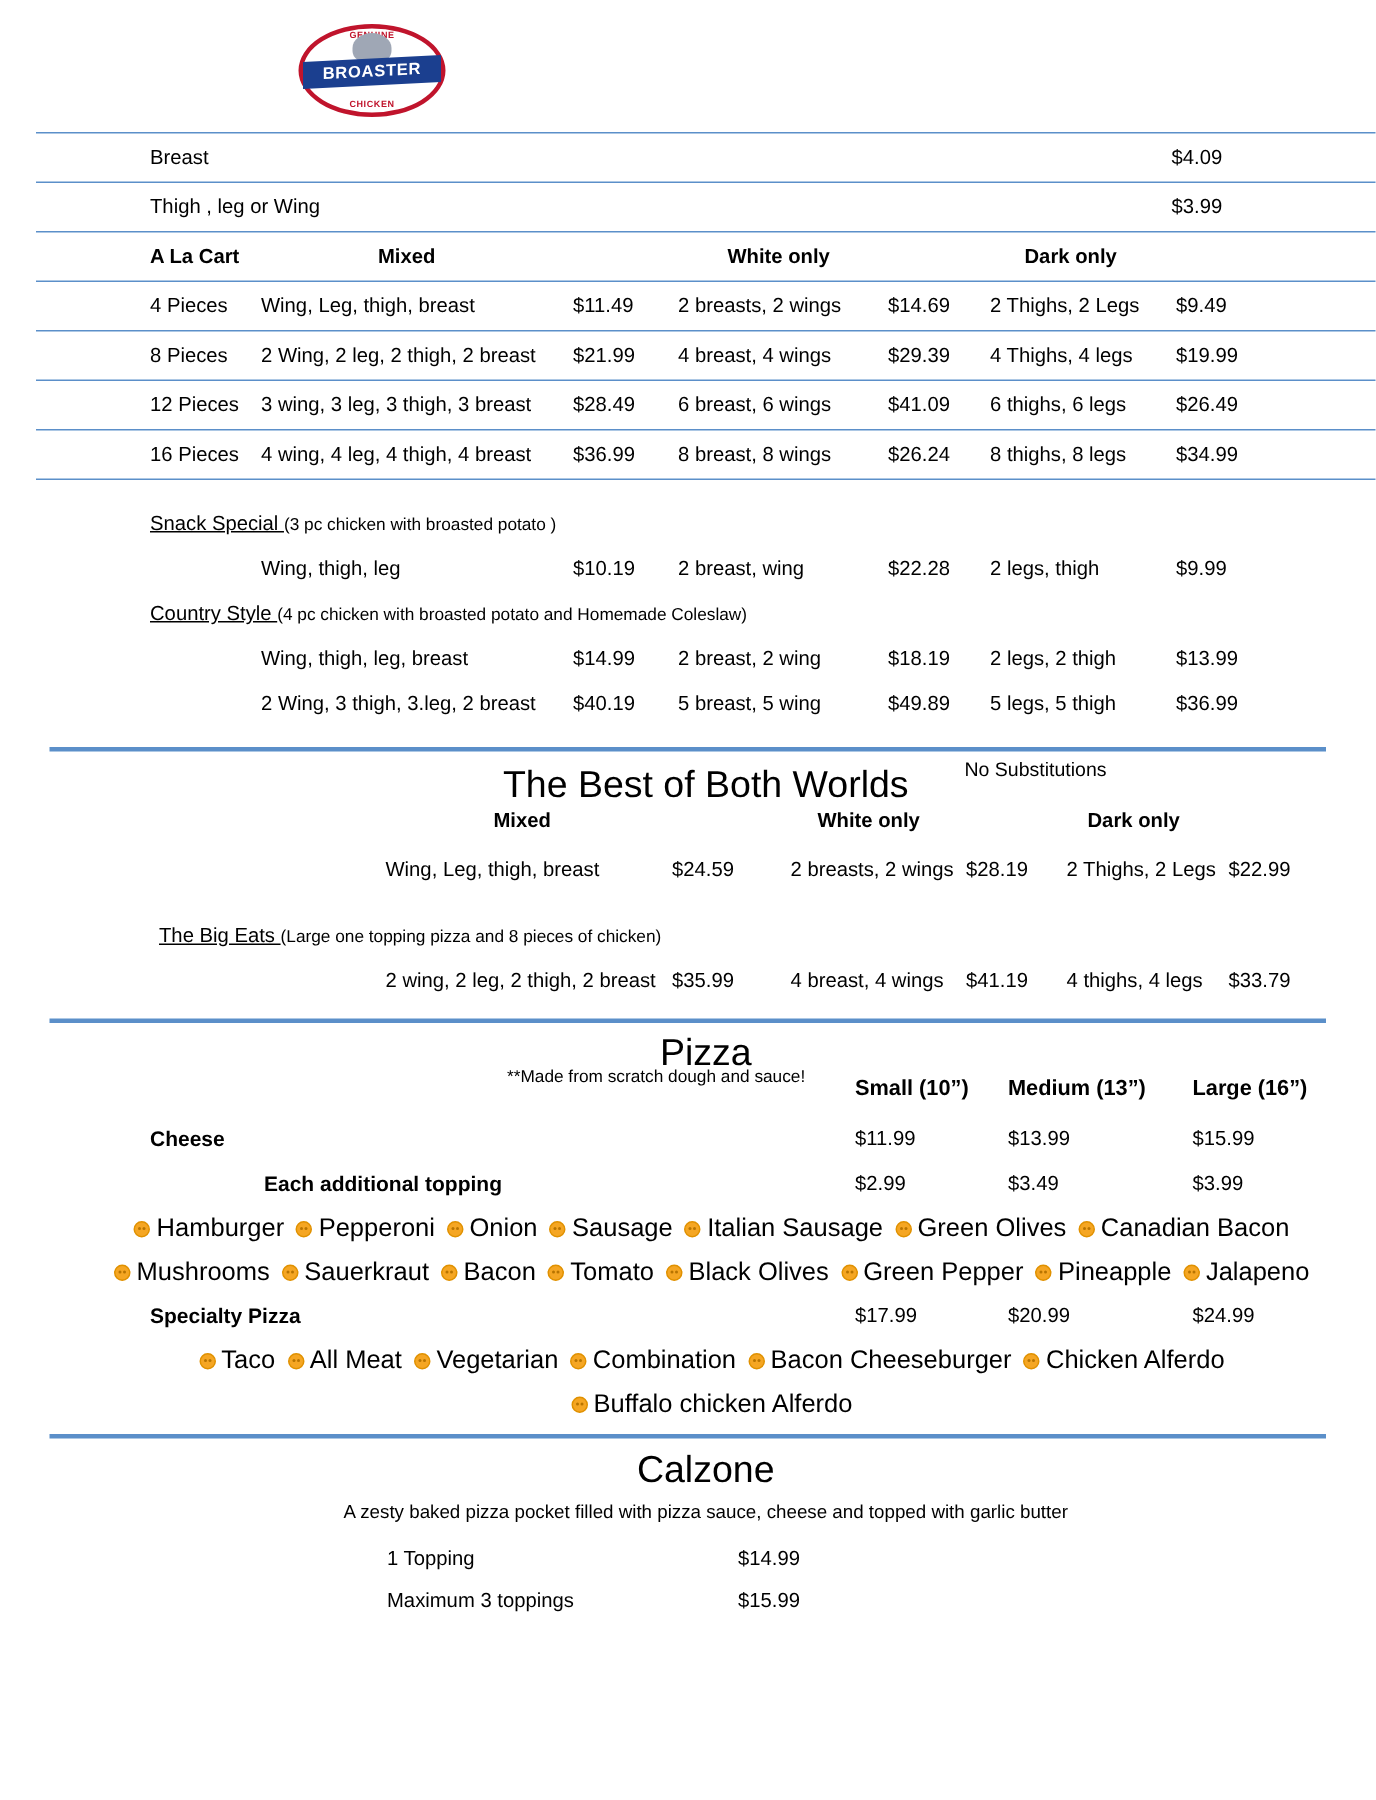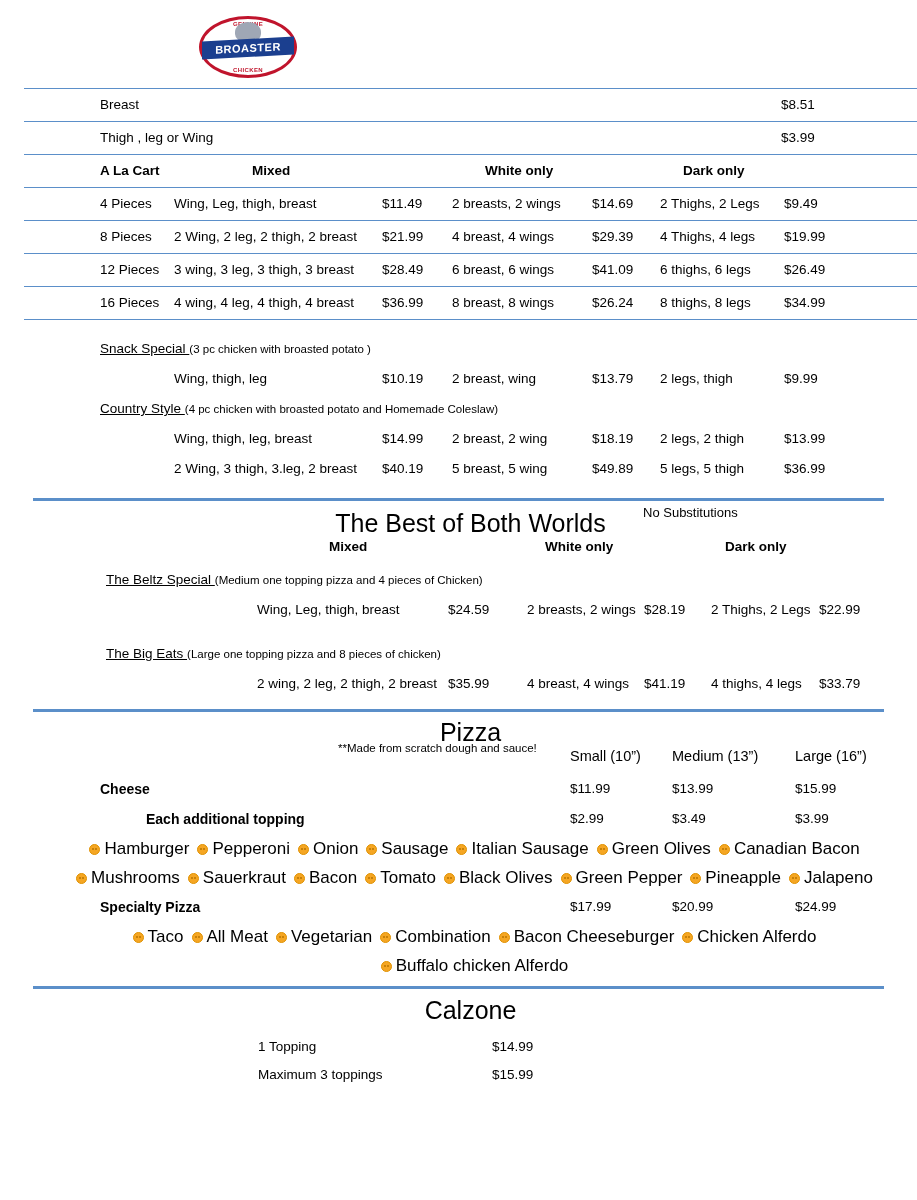--- a/index.html
+++ b/index.html
@@ -219,26 +219,26 @@
     left: 338px;
     top: 30px;
     font-size: 11.5px;
   }
   .pz-col-s { left: 546px; }
   .pz-col-m { left: 648px; }
   .pz-col-l { left: 771px; }
   .pz-head {
     position: absolute;
     font-size: 14.5px;
-    font-weight: normal;
+    font-weight: bold;
   }
   .pz-row { position: relative; height: 30px; }
   .pz-row .cell { line-height: 30px; }
   .pz-name { left: 76px; font-weight: bold; font-size: 14px; }
-  .pz-sub  { left: 122px; font-weight: bold; font-size: 14px; }
+  .pz-sub  { left: 152px; font-weight: bold; font-size: 14px; }
 
   .topping-line {
     position: relative;
     height: 29px;
     text-align: center;
     font-size: 17px;
     line-height: 29px;
   }
   .topping-line span.tp {
     white-space: nowrap;
@@ -302,21 +302,21 @@
         <span>BROASTER</span>
       </div>
       <div class="bot-text">CHICKEN</div>
     </div>
   </div>
 
   <div class="section">
     <hr class="hr-thin">
     <div class="row">
       <div class="cell c-label">Breast</div>
-      <div class="cell price-right">$8.51</div>
+      <div class="cell price-right">$4.09</div>
     </div>
     <hr class="hr-thin">
     <div class="row">
       <div class="cell c-label">Thigh , leg or Wing</div>
       <div class="cell price-right">$3.99</div>
     </div>
     <hr class="hr-thin">
   </div>
 
   <div class="section">
@@ -376,21 +376,21 @@
   <div class="section">
     <div class="spacer14"></div>
 
     <div class="row" style="height:30px;">
       <div class="special-title"><span class="name">Snack Special </span><span class="paren">(3 pc chicken with broasted potato )</span></div>
     </div>
     <div class="row" style="height:30px;">
       <div class="cell c-desc" style="line-height:30px;">Wing, thigh, leg</div>
       <div class="cell c-price1" style="line-height:30px;">$10.19</div>
       <div class="cell c-desc2" style="line-height:30px;">2 breast, wing</div>
-      <div class="cell c-price2" style="line-height:30px;">$13.79</div>
+      <div class="cell c-price2" style="line-height:30px;">$22.28</div>
       <div class="cell c-desc3" style="line-height:30px;">2 legs, thigh</div>
       <div class="cell c-price3" style="line-height:30px;">$9.99</div>
     </div>
 
     <div class="row" style="height:30px;">
       <div class="special-title"><span class="name">Country Style </span><span class="paren">(4 pc chicken with broasted potato  and Homemade Coleslaw)</span></div>
     </div>
     <div class="row" style="height:30px;">
       <div class="cell c-desc" style="line-height:30px;">Wing, thigh, leg, breast</div>
       <div class="cell c-price1" style="line-height:30px;">$14.99</div>
@@ -418,23 +418,20 @@
   <div class="section" style="position:relative;padding-top:6px;">
     <div class="bobw-title">The Best of Both Worlds</div>
     <div class="bobw-nosub">No Substitutions</div>
 
     <div class="bobw-head">
       <div class="h bb-mixed">Mixed</div>
       <div class="h bb-white">White only</div>
       <div class="h bb-dark">Dark only</div>
     </div>
 
-    <div class="row" style="height:30px;">
-      <div class="bobw-name" style="line-height:30px;"><span class="ul">The Beltz Special </span><span style="font-size:11.5px;">(Medium one topping pizza and 4 pieces of Chicken)</span></div>
-    </div>
     <div class="bobw-row">
       <div class="cell bb-desc">Wing, Leg, thigh, breast</div>
       <div class="cell bb-p1">$24.59</div>
       <div class="cell bb-desc2">2 breasts, 2 wings</div>
       <div class="cell bb-p2">$28.19</div>
       <div class="cell bb-desc3">2 Thighs, 2 Legs</div>
       <div class="cell bb-p3">$22.99</div>
     </div>
 
     <div class="spacer14"></div>
@@ -504,20 +501,21 @@
     </div>
 
     <div class="spacer6"></div>
   </div>
 
   <div style="padding:0 33px;">
     <hr class="hr-thick">
   </div>
   <div class="section" style="padding-top:4px;">
     <div class="calzone-title">Calzone</div>
+    <div class="calzone-desc">A zesty baked pizza pocket filled with pizza sauce, cheese and topped with garlic butter</div>
     <div class="spacer6"></div>
     <div class="cz-row">
       <div class="cell cz-name">1 Topping</div>
       <div class="cell cz-price">$14.99</div>
     </div>
     <div class="cz-row">
       <div class="cell cz-name">Maximum 3 toppings</div>
       <div class="cell cz-price">$15.99</div>
     </div>
   </div>

